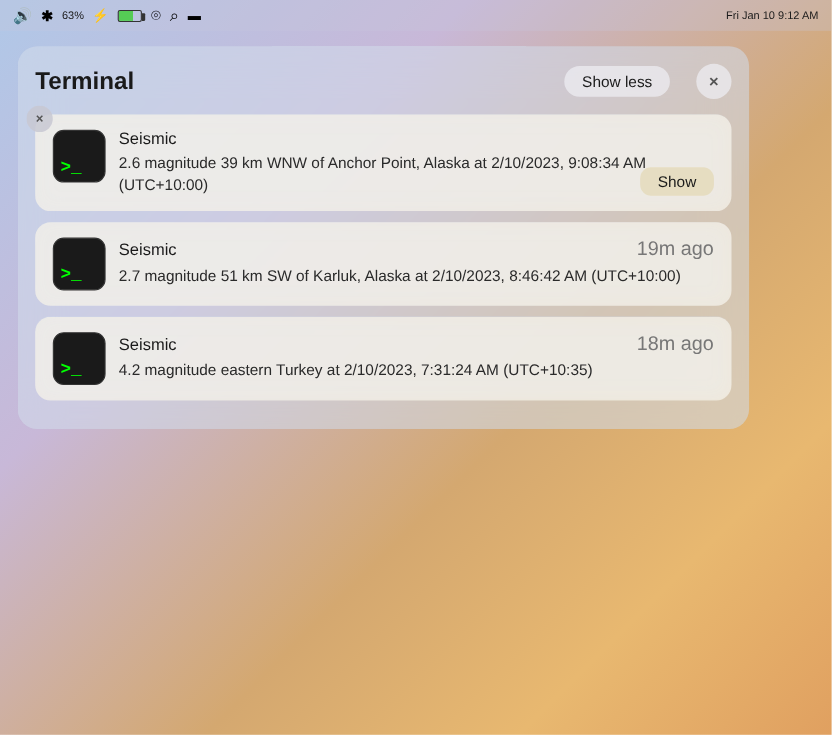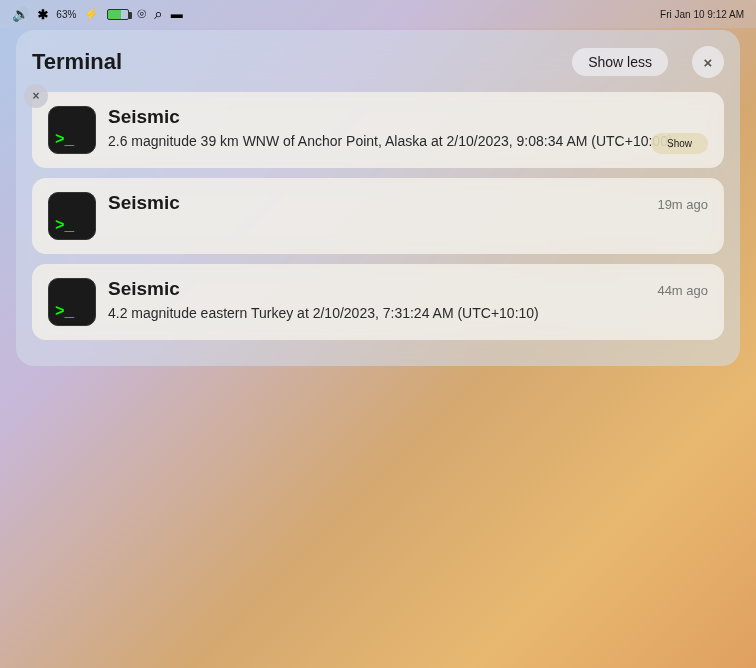--- a/index.html
+++ b/index.html
@@ -32,22 +32,22 @@
       gap: 8px;
     }
 
     .status-text {
       font-size: 10px;
       font-weight: 500;
       color: #1a1a1a;
     }
 
     .notification-panel {
-      margin: 2px 16px;
-      width: 724px;
+      margin: 14px 16px;
+      width: 665px;
       background: rgba(210, 220, 235, 0.55);
       backdrop-filter: blur(20px);
       -webkit-backdrop-filter: blur(20px);
       border-radius: 18px;
       padding: 16px;
     }
 
     .panel-header {
       display: flex;
       align-items: center;
@@ -151,45 +151,45 @@
     }
 
     .notification-header {
       display: flex;
       align-items: baseline;
       justify-content: space-between;
       margin-bottom: 4px;
     }
 
     .notification-app-name {
-      font-size: 19px;
-      font-weight: 700;
+      font-size: 15px;
+      font-weight: 400;
       color: #1a1a1a;
     }
 
     .notification-time {
-      font-size: 13px;
+      font-size: 18px;
       color: #777;
     }
 
     .notification-body {
       font-size: 14px;
       color: #2a2a2a;
       line-height: 1.4;
     }
 
     .show-action-btn {
       position: absolute;
       bottom: 14px;
       right: 16px;
       background: rgba(230, 220, 190, 0.9);
       border: none;
       border-radius: 10px;
       padding: 5px 16px;
-      font-size: 10px;
+      font-size: 14px;
       font-weight: 500;
       color: #1a1a1a;
       cursor: pointer;
     }
   </style>
 </head>
 <body>
 
 <div class="status-bar">
   <div class="status-left">
@@ -231,29 +231,30 @@
   </div>
 
   <div class="notification-group">
     <div class="notification-card">
       <div class="app-icon">&gt;_</div>
       <div class="notification-content">
         <div class="notification-header">
           <span class="notification-app-name">Seismic</span>
           <span class="notification-time">19m ago</span>
         </div>
+        <div class="notification-body">2.7 magnitude 51 km SW of Karluk, Alaska at 2/10/2023, 8:46:42 AM (UTC+10:00)</div>
       </div>
     </div>
   </div>
 
   <div class="notification-group">
     <div class="notification-card">
       <div class="app-icon">&gt;_</div>
       <div class="notification-content">
         <div class="notification-header">
           <span class="notification-app-name">Seismic</span>
-          <span class="notification-time">44m ago</span>
+          <span class="notification-time">18m ago</span>
         </div>
-        <div class="notification-body">4.2 magnitude eastern Turkey at 2/10/2023, 7:31:24 AM (UTC+10:10)</div>
+        <div class="notification-body">4.2 magnitude eastern Turkey at 2/10/2023, 7:31:24 AM (UTC+10:35)</div>
       </div>
     </div>
   </div>
 </div>
 
 </body></html>

